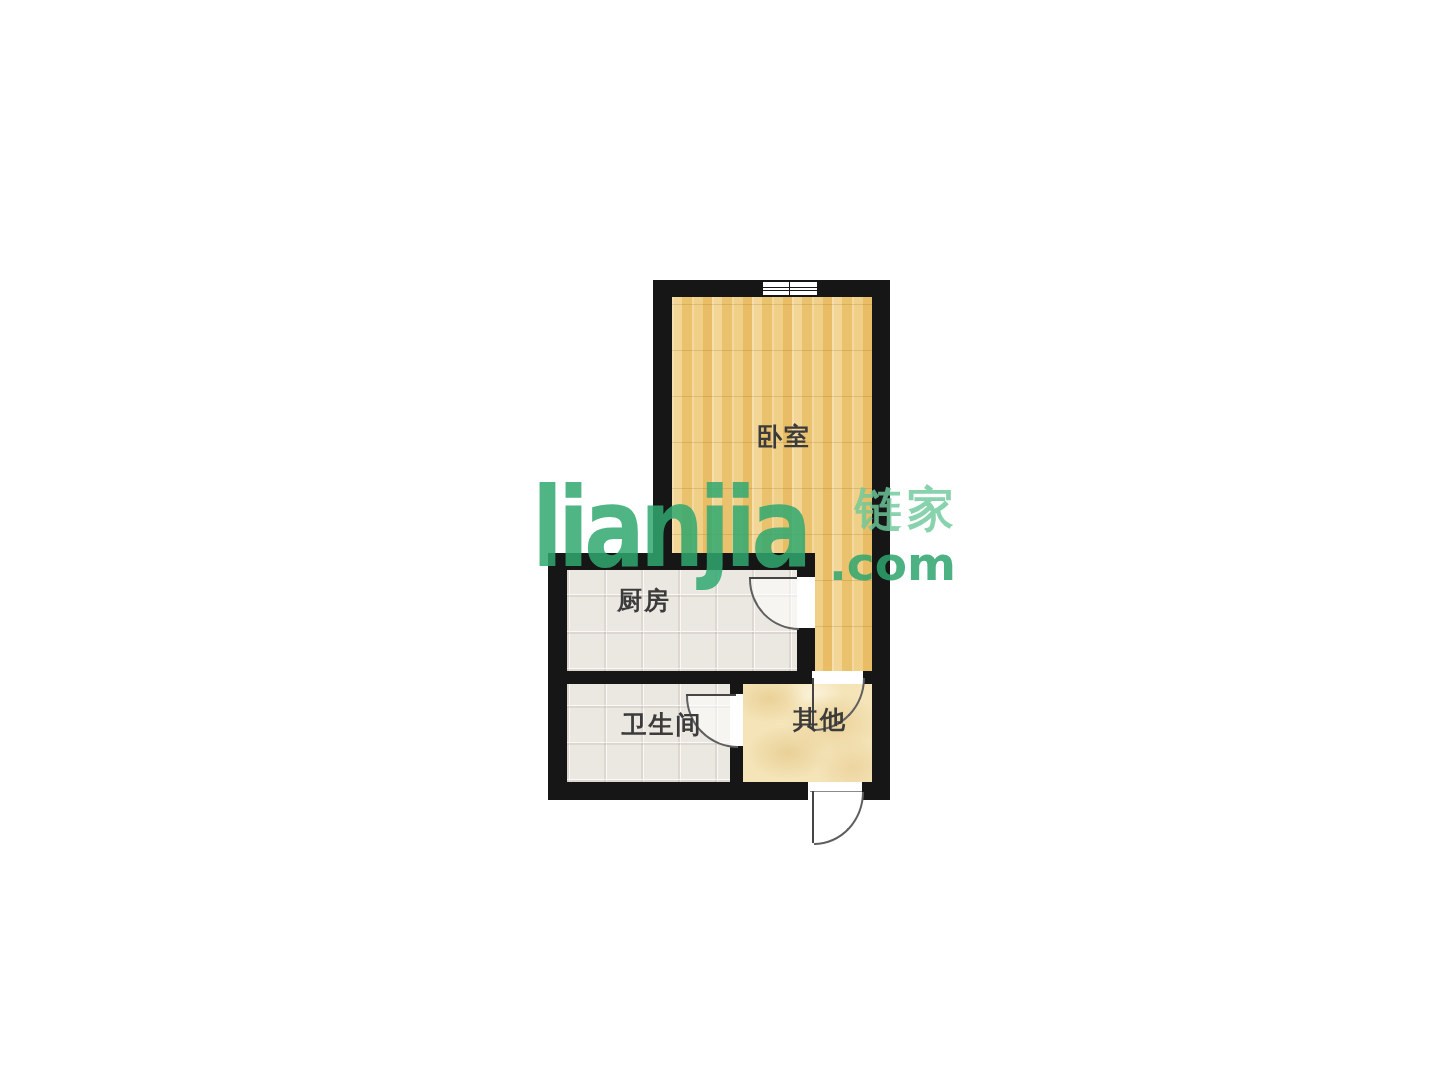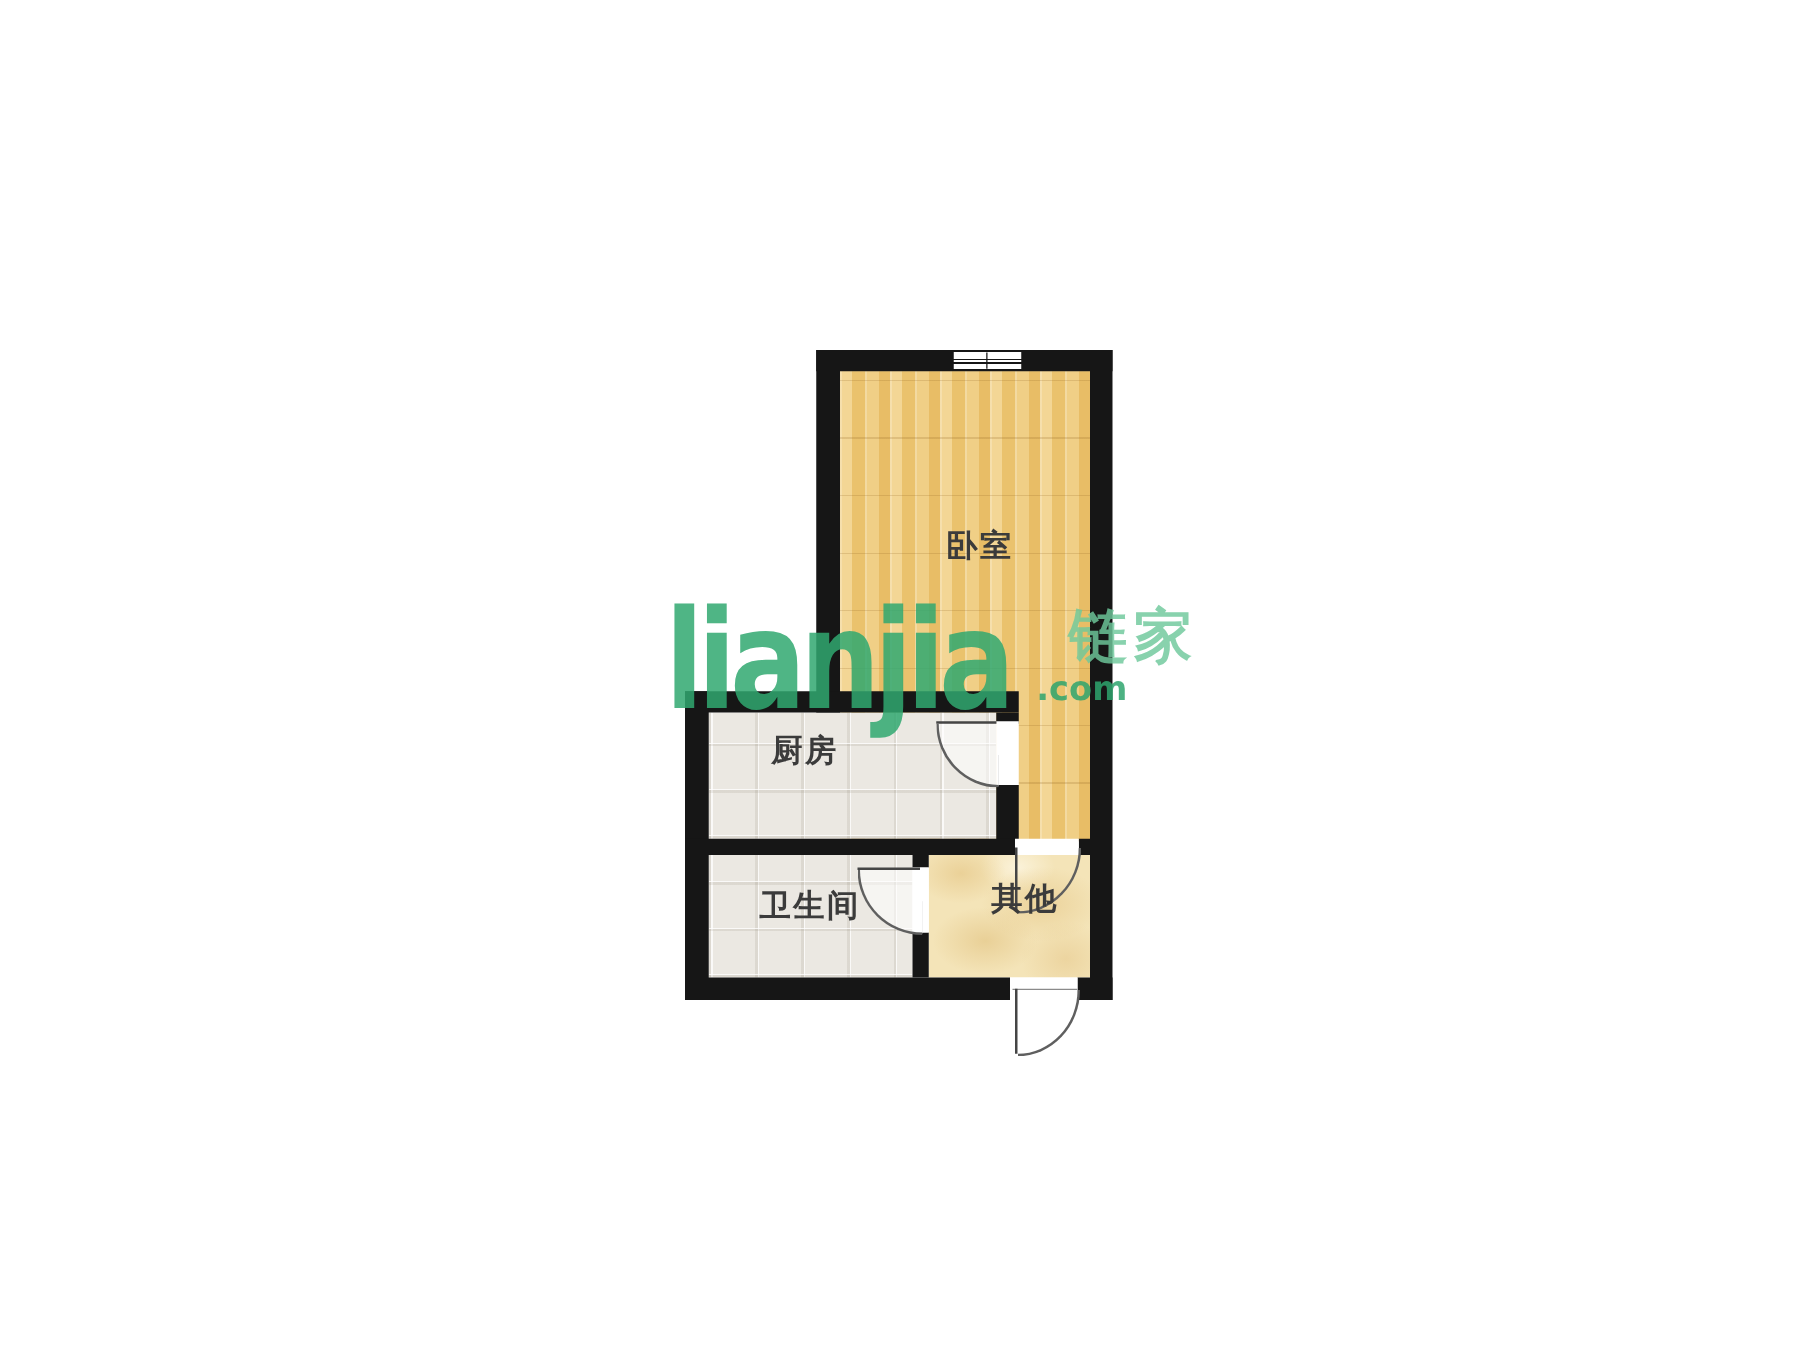--- a/index.html
+++ b/index.html
@@ -60,21 +60,21 @@
     transform:scaleX(.82);transform-origin:left top;
     color:rgba(48,168,112,.85);white-space:nowrap;
   }
   .wm-cn{
     position:absolute;left:855px;top:478px;
     font-size:47px;font-weight:bold;letter-spacing:5px;
     color:rgba(110,200,155,.82);white-space:nowrap;
   }
   .wm-com{
     position:absolute;left:829px;top:536px;
-    font-size:27px;font-weight:bold;
+    font-size:47px;font-weight:bold;
     color:rgba(46,164,109,.85);white-space:nowrap;
   }
 </style>
 </head>
 <body>
 
 <div id="canvas">
 
   <div class="abs floor-wood" style="left:672px;top:297px;width:200px;height:376px;"></div>
   <div class="abs floor-tile" style="left:567px;top:570px;width:230px;height:101px;"></div>
@@ -111,21 +111,21 @@
 
   <div class="door-arc arc-br arc-clear" style="left:814px;top:678px;width:49px;height:51px;"></div>
   <div class="door-leaf" style="left:812px;top:678px;width:2px;height:51px;"></div>
 
   <div class="threshold" style="left:810px;top:791px;width:52px;height:1px;"></div>
   <div class="door-arc arc-br arc-solid" style="left:814px;top:792px;width:48px;height:51px;"></div>
   <div class="door-leaf" style="left:812px;top:791px;width:2px;height:52px;"></div>
 
   <div class="room-label" style="left:784px;top:436px;">卧室</div>
   <div class="room-label" style="left:644px;top:600px;">厨房</div>
-  <div class="room-label" style="left:648px;top:724px;">卫生间</div>
+  <div class="room-label" style="left:662px;top:724px;">卫生间</div>
   <div class="room-label" style="left:820px;top:719px;">其他</div>
 
   <div class="wm">
     <div class="wm-logo">lianjia</div>
     <div class="wm-cn">链家</div>
     <div class="wm-com">.com</div>
   </div>
 
 </div>
 

